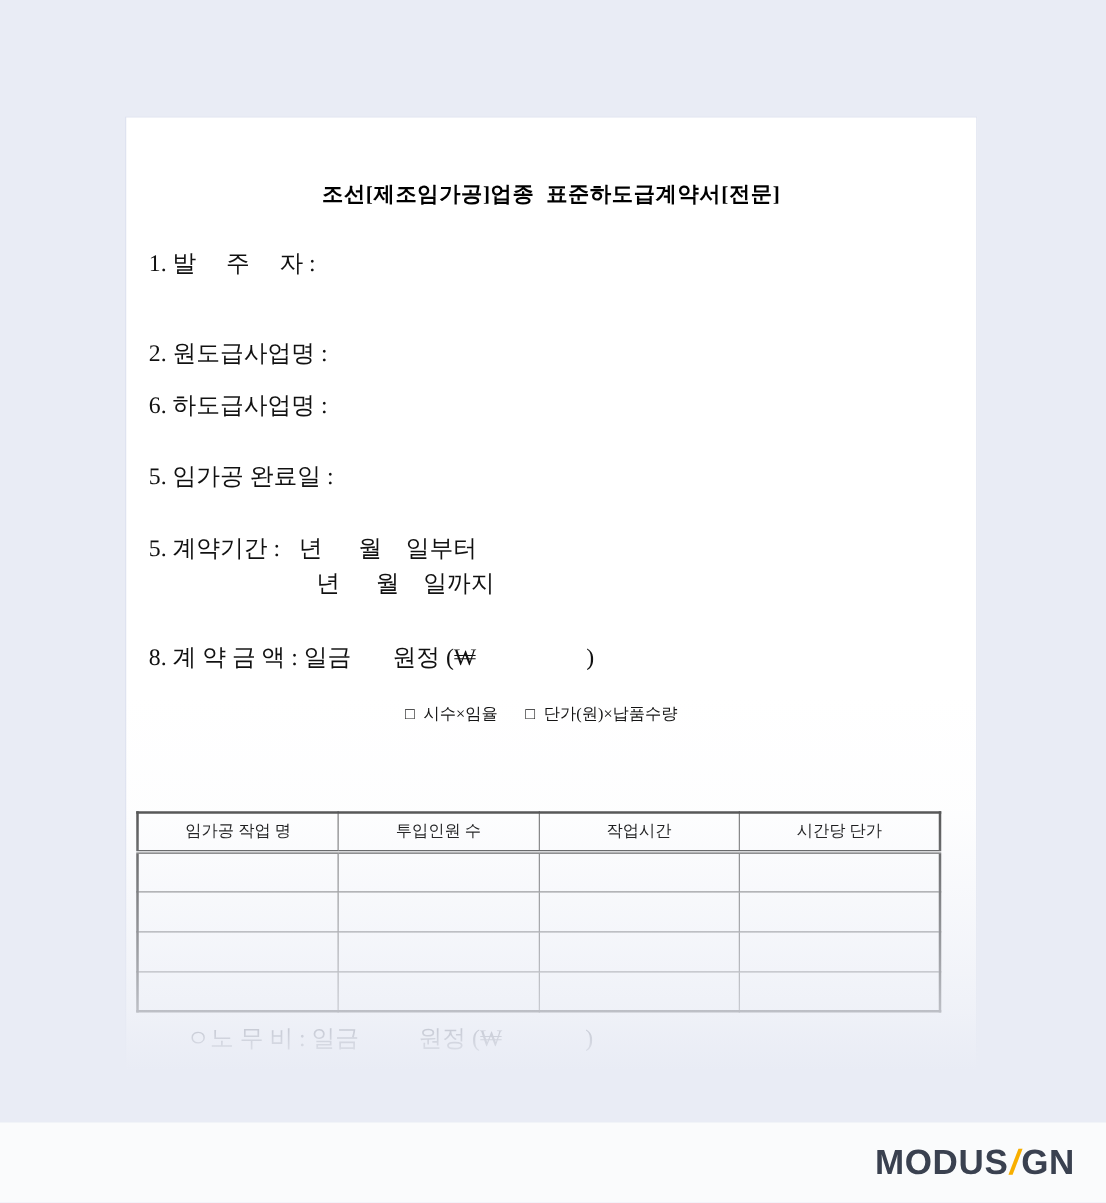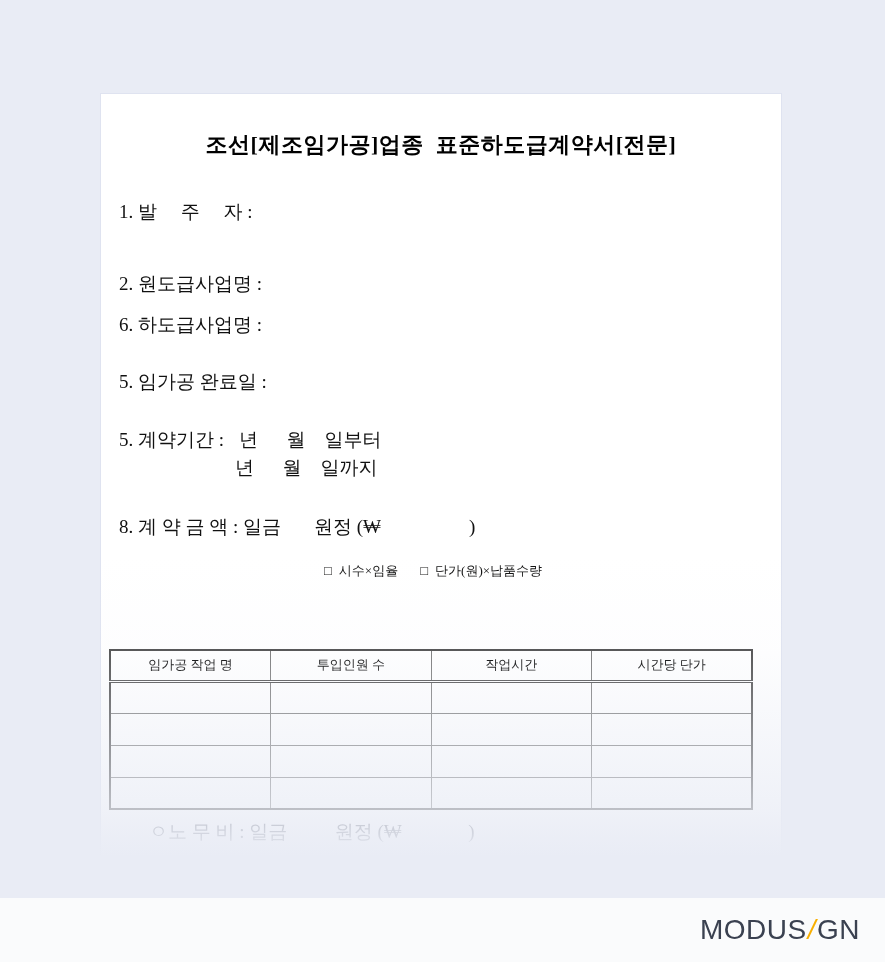--- a/index.html
+++ b/index.html
@@ -17,24 +17,24 @@
   .page {
     position: absolute;
     left: 100px; top: 93px;
     width: 682px; height: 765px;
     background: var(--page, #FFFFFF);
     border: 1px solid #DFE3F0;
     color: var(--text, #111111);
   }
   .doc-title {
     position: absolute;
-    left: 0; top: 36px;
+    left: 0; top: 50px;
     width: 100%;
     text-align: center;
-    font-size: 22px;
+    font-size: 17px;
     font-weight: bold;
     letter-spacing: 0.5px;
     white-space: pre;
     color: #000;
   }
   .line {
     position: absolute;
     font-size: 19px;
     line-height: 16px;
     white-space: pre;
@@ -96,21 +96,21 @@
     left: 0; top: 898px;
     width: 885px; height: 64px;
     background: var(--footer-bg, #FAFBFC);
     display: flex;
     align-items: center;
     justify-content: flex-end;
     padding-right: 25px;
   }
   .logo {
     font-family: "Liberation Sans", "DejaVu Sans", sans-serif;
-    font-weight: 400;
+    font-weight: 700;
     font-size: 28px;
     letter-spacing: 0.5px;
     color: var(--logo-dark, #3A4150);
     white-space: nowrap;
     line-height: 1;
   }
   .logo .slash {
     color: var(--logo-accent, #F8AF00);
     font-style: italic;
     padding: 0 1px;
@@ -125,21 +125,21 @@
 
     <h1 class="doc-title">조선[제조임가공]업종  표준하도급계약서[전문]</h1>
 
     <div class="line" style="left:18px; top:110px">1. 발     주     자 :</div>
     <div class="line" style="left:18px; top:182px">2. 원도급사업명 :</div>
     <div class="line" style="left:18px; top:223px">6. 하도급사업명 :</div>
     <div class="line" style="left:18px; top:280px">5. 임가공 완료일 :</div>
 
     <div class="line" style="left:18px; top:338px">5. 계약기간 :</div>
     <div class="line" style="left:138px; top:338px">년      월    일부터</div>
-    <div class="line" style="left:134px; top:366px">년      월    일까지</div>
+    <div class="line" style="left:152px; top:366px">년      월    일까지</div>
 
     <div class="line" style="left:18px; top:425px">8. 계 약 금 액 : 일금</div>
     <div class="line" style="left:213px; top:425px">원정 (₩</div>
     <div class="line" style="left:368px; top:425px">)</div>
 
     <div class="pay-options">
       <span class="pay-opt">
         <span class="box">□</span>
         <span>시수×임율</span>
       </span>

